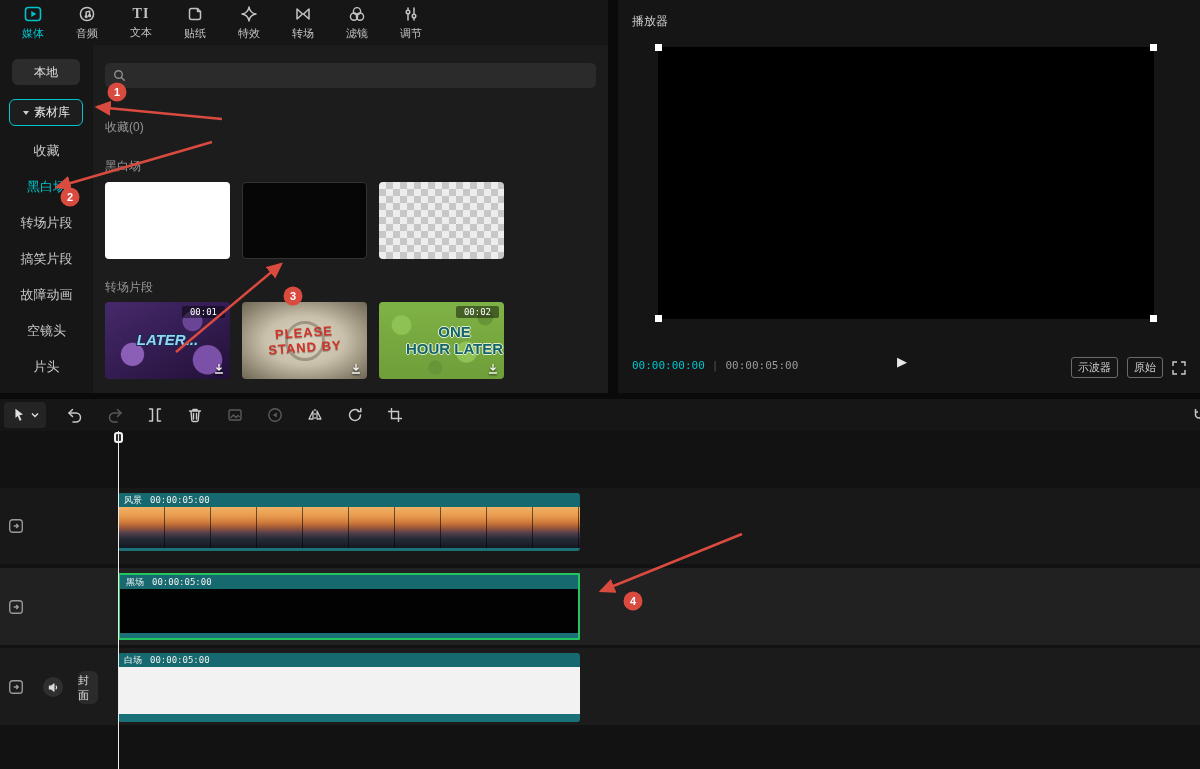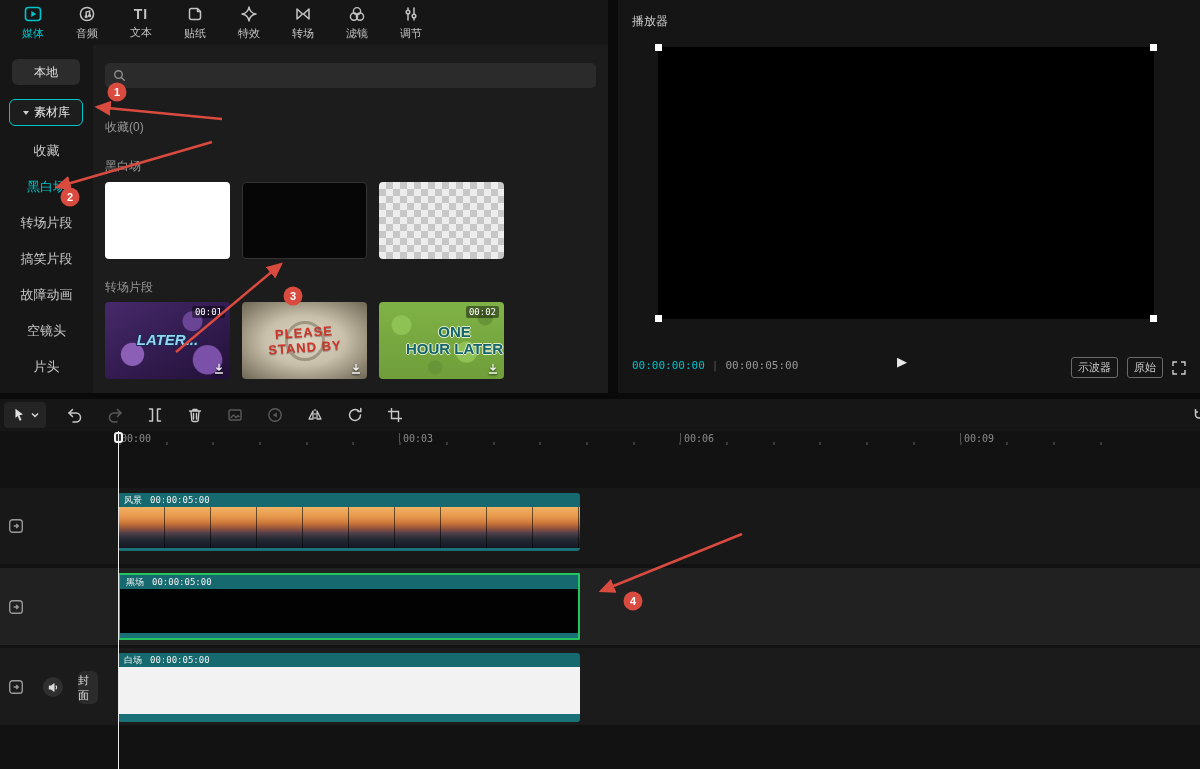--- a/index.html
+++ b/index.html
@@ -7,21 +7,21 @@
     font-family:"Liberation Sans", sans-serif; color:#ddd; position:relative; }
   svg { display:block; }
 
   
   .topbar { position:absolute; left:0; top:0; width:608px; height:45px; background:#161616;
     display:flex; align-items:center; padding-left:6px; }
   .nav-item { width:54px; height:40px; display:flex; flex-direction:column; align-items:center;
     justify-content:center; gap:2px; color:#c2c2c2; cursor:pointer; }
   .nav-item .nlabel { font-size:11px; }
   .nav-item.active { color:#00c4cc; }
-  .nav-ticon { font-size:14px; font-weight:bold; letter-spacing:1px; line-height:18px; height:18px; }
+  .nav-ticon { font-size:14px; font-weight:bold; letter-spacing:1px; line-height:18px; height:18px;font-family:Liberation Serif, serif; }
 
   
   .sidebar { position:absolute; left:0; top:45px; width:93px; height:348px; background:#161616; }
   .btn-local { position:absolute; left:12px; top:14px; width:68px; height:26px; background:#2c2c2c;
     border-radius:6px; font-size:12px; color:#e2e2e2; display:flex; align-items:center; justify-content:center; cursor:pointer; }
   .btn-library { position:absolute; left:9px; top:54px; width:74px; height:27px; border:1px solid #00c4cc;
     border-radius:6px; font-size:12px; color:#eaeaea; display:flex; align-items:center; justify-content:center;
     gap:4px; cursor:pointer; background:#1d1d1d; }
   .side-item { position:absolute; left:0; width:93px; height:20px; text-align:center; font-size:13px;
     color:#c9c9c9; cursor:pointer; line-height:20px; }
@@ -46,21 +46,21 @@
       radial-gradient(circle at 82% 75%, #7a50a8 0 12%, transparent 13%),
       linear-gradient(150deg, #46296b, #221038); }
   .t-standby { background: radial-gradient(ellipse at center, #ded6c4 0%, #c9c0ab 45%, #8e8672 80%, #6e6753 100%); }
   .t-hourlater { background:
       radial-gradient(circle at 18% 30%, #8fc254 0 8%, transparent 9%),
       radial-gradient(circle at 70% 65%, #8fc254 0 10%, transparent 11%),
       radial-gradient(circle at 45% 85%, #689537 0 7%, transparent 8%),
       radial-gradient(circle at 85% 20%, #689537 0 6%, transparent 7%),
       linear-gradient(#7fb246, #6f9e3a); text-decoration: underline; }
   .badge { position:absolute; top:4px; right:5px; font-size:9px; color:#fff;
-    background:rgba(0,0,0,.45); padding:1px 3px; border-radius:2px; font-family:"DejaVu Sans Mono",monospace; }
+    background:rgba(0,0,0,.45); padding:1px 8px; border-radius:2px; font-family:"DejaVu Sans Mono",monospace; }
   .badge:empty { display:none; }
   .dl { position:absolute; right:5px; bottom:4px; opacity:.95; filter:drop-shadow(0 1px 1px rgba(0,0,0,.8)); }
   .ttext { position:absolute; inset:0; display:flex; flex-direction:column; align-items:center;
     justify-content:center; text-align:center; line-height:1.1; font-weight:bold; }
   .ttext span:empty { display:none; }
   .txt-later { color:#93d6ef; font-size:15px; font-style:italic;
     text-shadow:1px 1px 0 #1a2a55,-1px 1px 0 #1a2a55,1px -1px 0 #1a2a55,-1px -1px 0 #1a2a55; }
   .txt-standby { color:#cf352a; font-size:13px; letter-spacing:1px; transform:rotate(-4deg);
     text-shadow:0 1px 1px rgba(0,0,0,.35); z-index:2; }
   .txt-hourlater { color:#13656b; font-size:15px;
@@ -402,38 +402,20 @@
         </svg>
       </span>
     </div>
 </div>
 
 <div class="timeline">
   <div class="band band1"></div>
   <div class="band band2"></div>
   <div class="band band3"></div>
 
-  <div class="ruler">
-    <div class="minor"></div>
-    <div class="rmark" style="left:121px">
-        <span>00:00</span>
-      </div>
-    <div class="rmark" style="left:399px">
-        <span class="tick"></span>
-        <span>00:03</span>
-      </div>
-    <div class="rmark" style="left:680px">
-        <span class="tick"></span>
-        <span>00:06</span>
-      </div>
-    <div class="rmark" style="left:960px">
-        <span class="tick"></span>
-        <span>00:09</span>
-      </div>
-  </div>
 
   <div class="track-btn" style="top:87px">
       <svg width="16" height="16" viewBox="0 0 14 14" fill="none" stroke="currentColor" stroke-width="1.2">
         <rect x="1.5" y="1.5" width="11" height="11" rx="2.5"></rect>
         <path d="M5 7 H9 M7.2 5.2 L9 7 L7.2 8.8"></path>
       </svg>
     </div>
   <div class="track-btn" style="top:168px">
       <svg width="16" height="16" viewBox="0 0 14 14" fill="none" stroke="currentColor" stroke-width="1.2">
         <rect x="1.5" y="1.5" width="11" height="11" rx="2.5"></rect>

